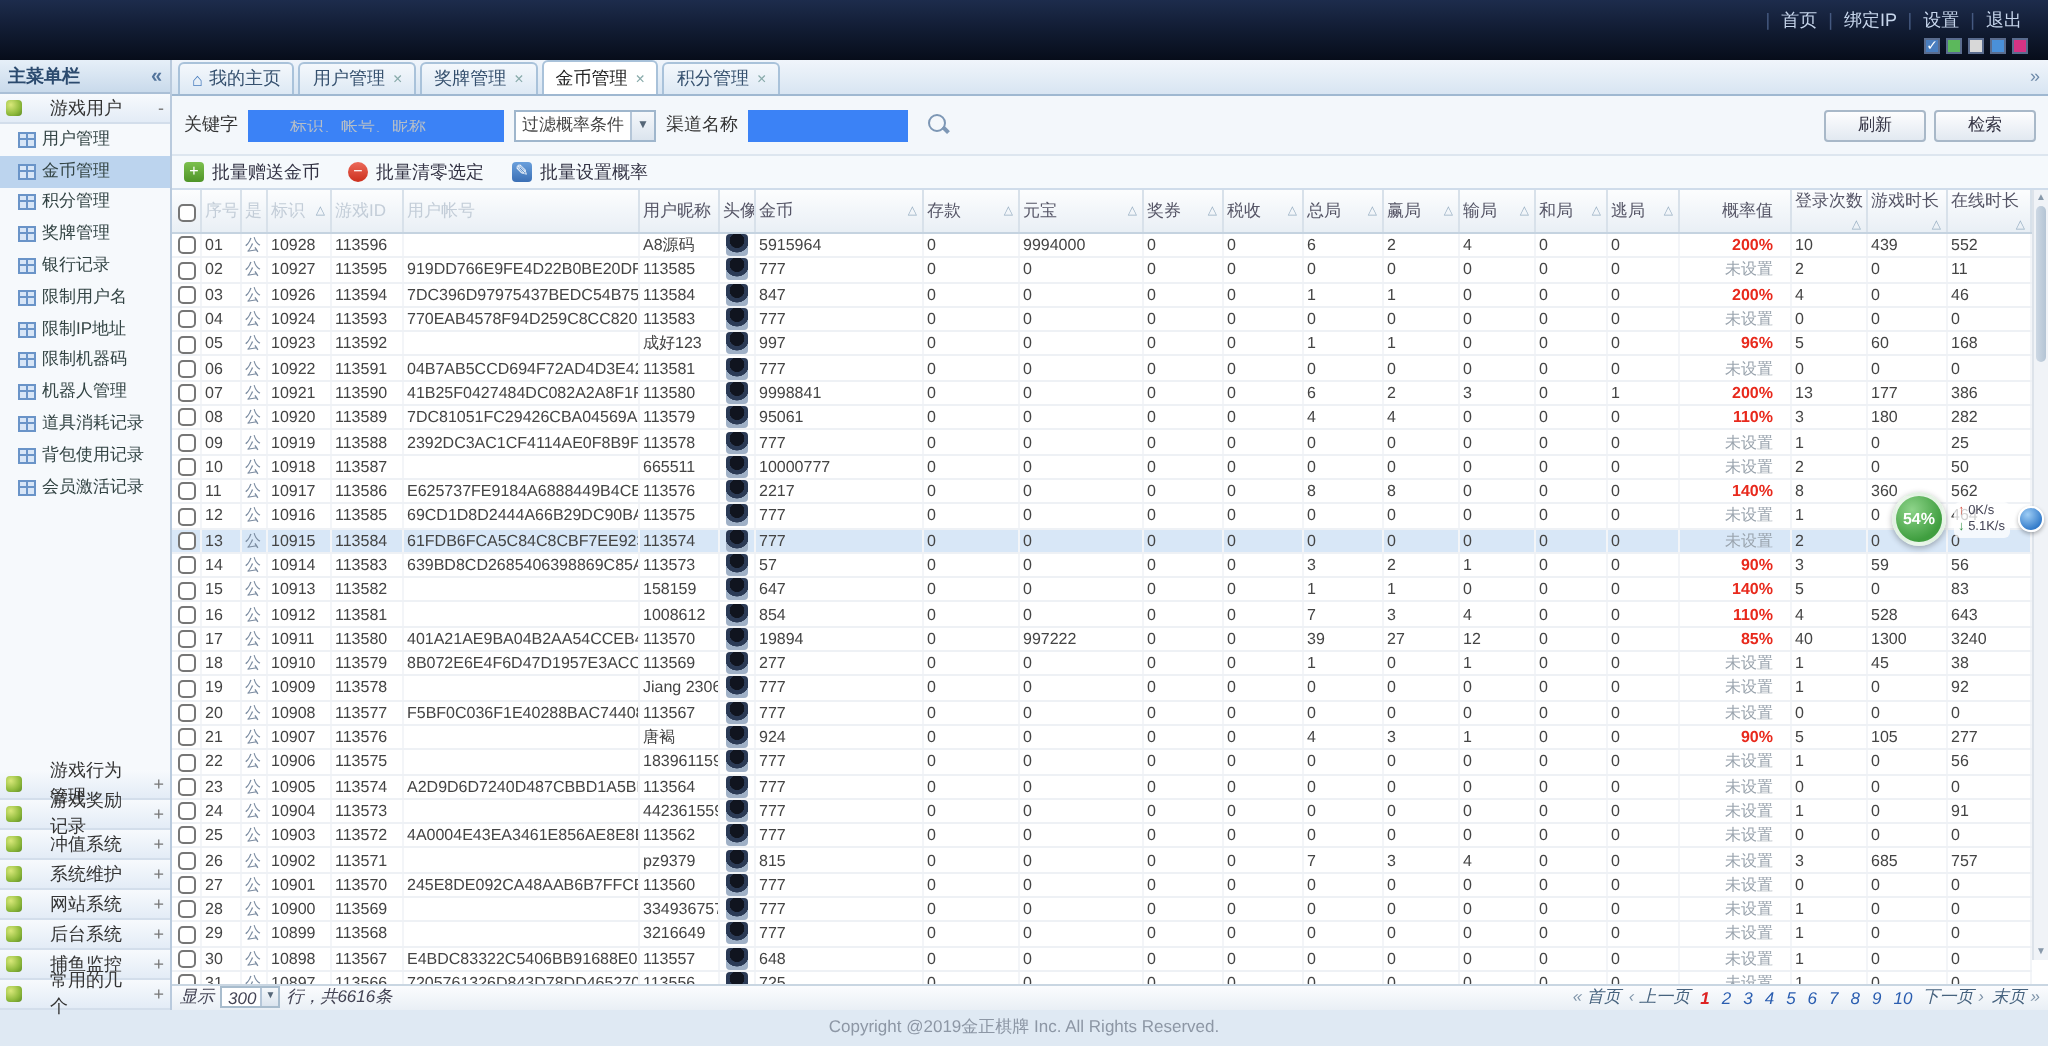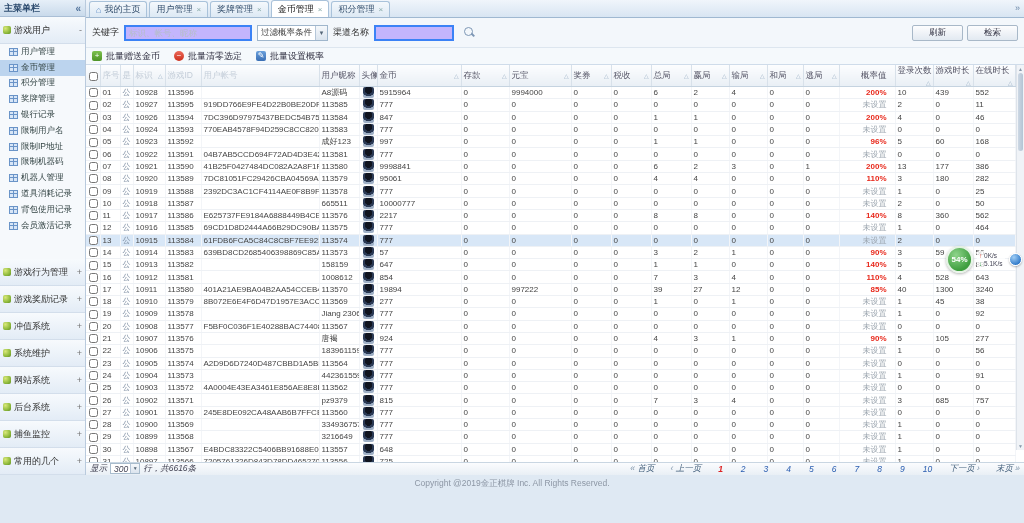--- a/index.html
+++ b/index.html
@@ -19,22 +19,22 @@
 
   
   .main { display:flex; height:475px; }
   .sidebar { width:86px; background:#eef3f9; border-right:1px solid #b9cadd; display:flex; flex-direction:column; }
   .content { flex:1; background:#fff; position:relative; display:flex; flex-direction:column; }
 
   
   .sb-head { height:17px; background:linear-gradient(180deg,#e6eff8,#c9daeb); border-bottom:1px solid #aabfd6;
     display:flex; align-items:center; justify-content:space-between; padding:0 4px; font-weight:bold; color:#2b4a6e; }
   .sb-collapse { color:#53749c; cursor:pointer; font-size:10px; }
-  .sb-sec { height:27px; background:linear-gradient(180deg,#f7fafd,#e3ecf6); border-bottom:1px solid #d3deeb;
-    display:flex; align-items:center; padding:0 3px; gap:3px; cursor:pointer; color:#333; }
+  .sb-sec { height:15px; background:linear-gradient(180deg,#f7fafd,#e3ecf6); border-bottom:1px solid #d3deeb;
+    display:flex; align-items:center; padding:0 3px; gap:14px; cursor:pointer; color:#333; }
   .sb-sec .exp { margin-left:auto; color:#777; font-size:9px; }
   .fold-ico { width:8px; height:8px; border-radius:2px; flex:0 0 8px;
     background:radial-gradient(circle at 30% 30%,#d9e87a,#8fba3c 60%,#5d8a22); }
   .sb-items { background:#f6f9fc; }
   .sb-item { height:15.8px; display:flex; align-items:center; gap:3px; padding-left:9px; cursor:pointer; color:#344; font-size:8.5px; white-space:nowrap; }
   .sb-item.sel { background:#bcd4ee; }
   .tbl-ico { width:9px; height:8px; flex:0 0 9px; border:1px solid #6a94c8; background:
      linear-gradient(#fff,#fff) , #cfe0f5; background:
      linear-gradient(90deg,transparent 3px,#6a94c8 3px,#6a94c8 3.8px,transparent 3.8px),
      linear-gradient(0deg,transparent 3px,#6a94c8 3px,#6a94c8 3.8px,transparent 3.8px),#d8e6f7; }
@@ -49,21 +49,21 @@
     border-radius:3px 3px 0 0; color:#35506e; cursor:pointer; white-space:nowrap; }
   .tab.active { background:#fff; color:#222; height:17px; }
   .tab .x { color:#8aa; font-size:8px; margin-left:1px; }
   .home-ico { color:#4a7ebf; font-size:9px; }
   .tab-more { position:absolute; right:4px; top:3px; color:#6c88a8; cursor:pointer; }
 
   
   .filterrow { height:30px; background:#f3f7fb; border-bottom:1px solid #dde6ef;
     display:flex; align-items:center; gap:5px; padding:0 6px; }
   .filterrow label { color:#333; }
-  .inp { height:16px; border:2px solid #3b82f6; background:#c4b5fd; font-size:8.5px; padding:0 3px; color:#333; }
+  .inp { height:16px; border:5px solid #3b82f6; background:#3b82f6; font-size:8.5px; padding:0 16px; color:#333; }
   .inp::placeholder { color:#b5bec8; }
   .kw { width:128px; }
   .chan { width:80px; }
   .ddl { height:16px; border:1px solid #9fb6cc; background:#fff; display:flex; align-items:center; font-size:8.5px; padding-left:3px; cursor:pointer; color:#444; }
   .ddl .arr { width:12px; height:14px; margin-left:3px; background:linear-gradient(180deg,#f5f8fb,#dbe4ee);
     border-left:1px solid #b5c6d8; font-size:6px; color:#567; display:flex; align-items:center; justify-content:center; }
   .mag { width:13px; height:13px; position:relative; cursor:pointer; margin-left:4px; }
   .mag::before { content:""; position:absolute; left:1px; top:1px; width:7px; height:7px; border:1.5px solid #7d97b5; border-radius:50%; }
   .mag::after { content:""; position:absolute; left:8px; top:8px; width:4px; height:1.5px; background:#7d97b5; transform:rotate(45deg); }
   .fr-right { margin-left:auto; display:flex; gap:4px; }
@@ -98,21 +98,21 @@
 
   .vscroll { position:absolute; right:0; top:0; bottom:12px; width:8px; background:#f0f3f7; border-left:1px solid #dde3ea; }
   .vthumb { position:absolute; left:1px; right:1px; top:8px; height:78px; background:linear-gradient(90deg,#cdd8e4,#b4c4d4); border-radius:3px; }
   .varr { position:absolute; left:0; right:0; height:8px; font-size:5px; color:#8899aa; text-align:center; line-height:8px; }
 
   
   .pager { height:13px; background:linear-gradient(180deg,#fbfcfe,#e9eff5); border-top:1px solid #c9d6e2;
     display:flex; align-items:flex-start; font-size:8.5px; color:#445; padding:0 4px;font-style:italic; }
   .psel { display:inline-flex; align-items:center; border:1px solid #a8bccd; background:#fff; height:11px; padding-left:3px; margin:0 3px; cursor:pointer; }
   .psel .arr { width:9px; height:9px; background:linear-gradient(180deg,#f5f8fb,#dbe4ee); border-left:1px solid #b5c6d8; font-size:5px; color:#567; text-align:center; line-height:9px; margin-left:2px; }
-  .pright { margin-left:auto; display:flex; align-items:center; gap:16px; }
+  .pright { margin-left:auto; display:flex; align-items:center; gap:4px; }
   .pnav { color:#46627e; cursor:pointer; white-space:nowrap; }
   .pnav .gly { color:#7e93a8; }
   .pnum { color:#2a5db0; cursor:pointer; padding:0 1px; }
   .pnum.cur { color:#d22; font-weight:bold; }
 
   
   .footer { height:18px; background:#dfe9f3; display:flex; align-items:center; justify-content:center; color:#8d97a5; font-size:8.5px; }
 
   
   .net-overlay { position:absolute; left:946px; top:246px; display:flex; align-items:center; gap:4px; z-index:50; }
@@ -121,20 +121,30 @@
     display:flex; align-items:center; justify-content:center; box-shadow:0 1px 3px rgba(0,0,0,.3); }
   .net-speeds { font-size:6.5px; color:#445; line-height:8px; background:rgba(255,255,255,.75); border-radius:3px; padding:1px 2px; }
   .net-speeds .up { color:#d04030; } .net-speeds .dn { color:#2d9040; }
   .net-globe { width:13px; height:13px; border-radius:50%; background:radial-gradient(circle at 35% 30%,#9ecdf5,#2f78c8 75%); border:1px solid #fff; box-shadow:0 1px 2px rgba(0,0,0,.3); }
 </style>
 </head>
 <body>
 
 <div class="page">
 
+  <div class="topbar">
+    <div class="toplinks"><span class="sep">| </span><a>首页 </a><span class="sep">| </span><a>绑定IP </a><span class="sep">| </span><a>设置 </a><span class="sep">| </span><a>退出 </a></div>
+    <div class="themes">
+        <span class="theme-sq" style="background: rgb(74, 126, 191);">✓</span>
+        <span class="theme-sq" style="background: rgb(92, 184, 92);"></span>
+        <span class="theme-sq" style="background: rgb(216, 216, 216);"></span>
+        <span class="theme-sq" style="background: rgb(74, 144, 217);"></span>
+        <span class="theme-sq" style="background: rgb(214, 51, 132);"></span>
+      </div>
+  </div>
 
   <div class="main">
 
     <div class="sidebar">
       <div class="sb-head">
         <span>主菜单栏</span>
         <span class="sb-collapse">«</span>
       </div>
       <div class="sb-sec">
         <span class="fold-ico"></span>

